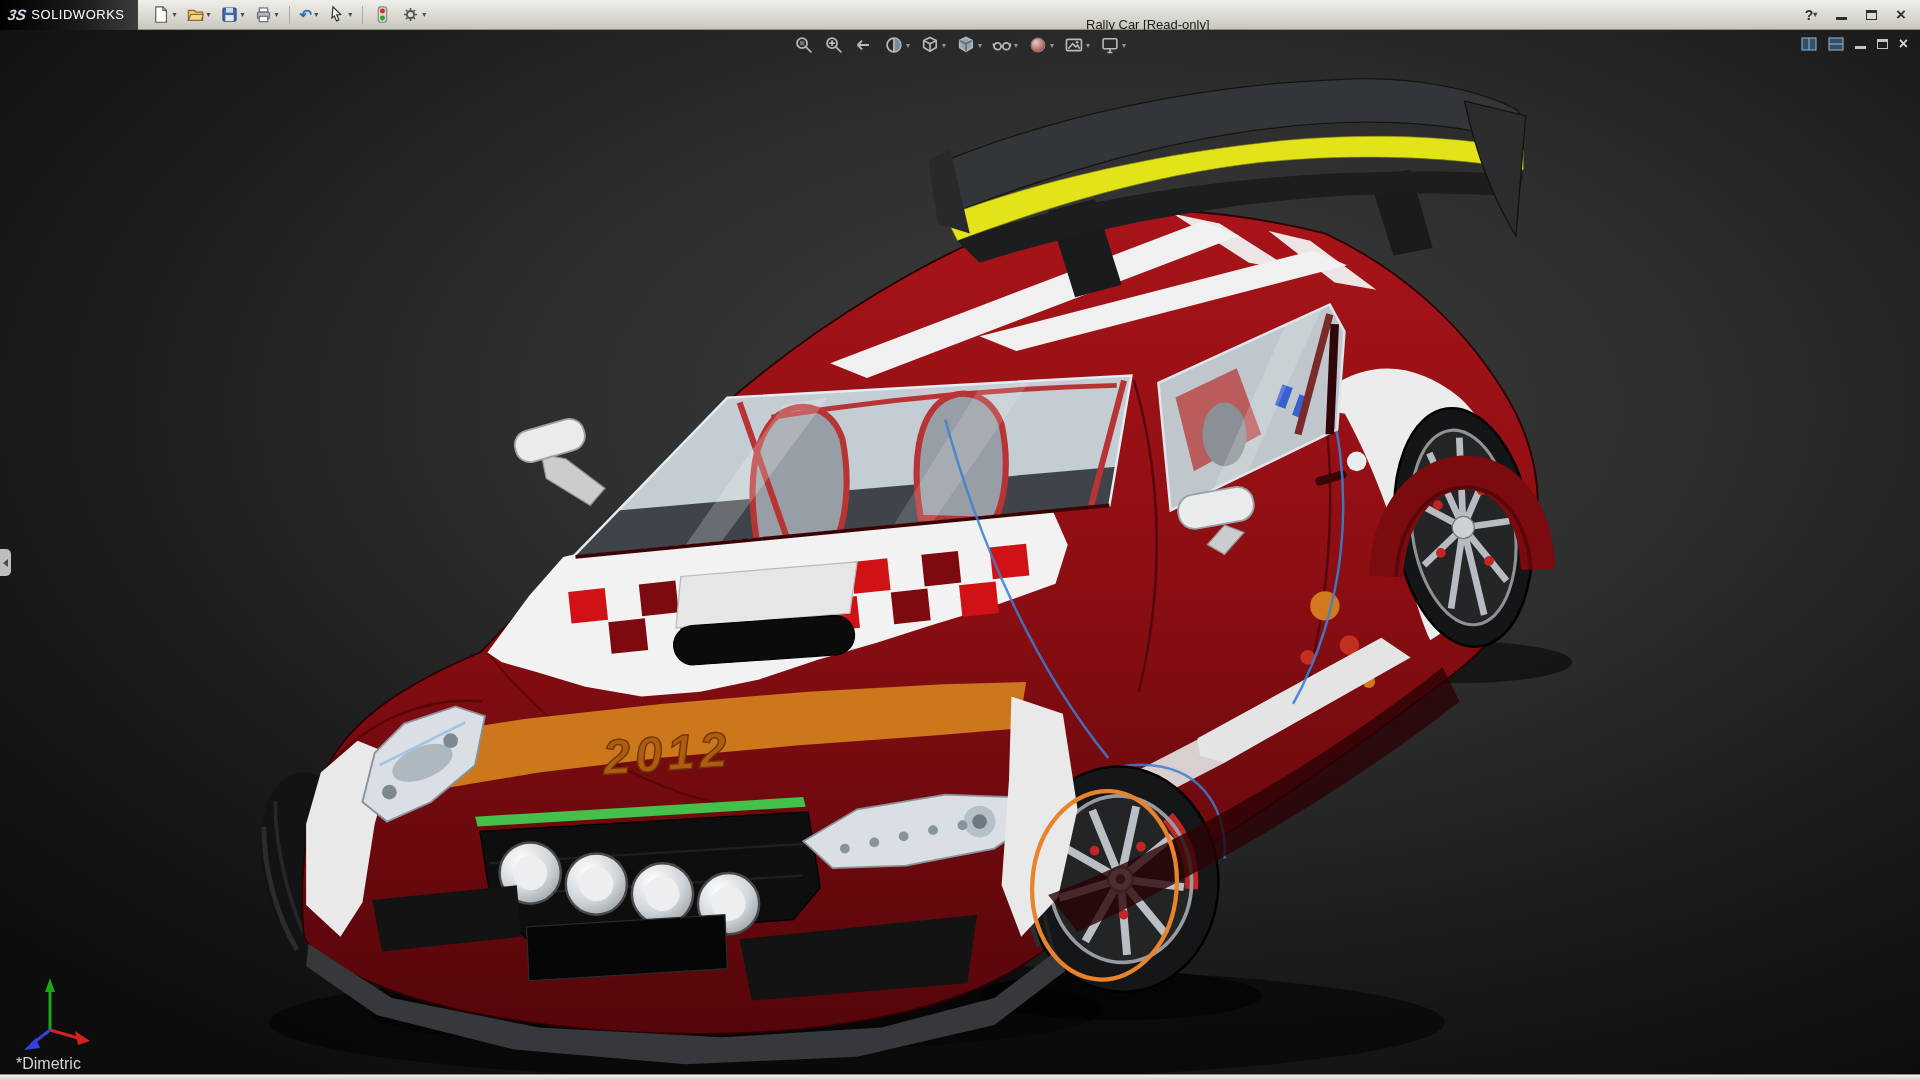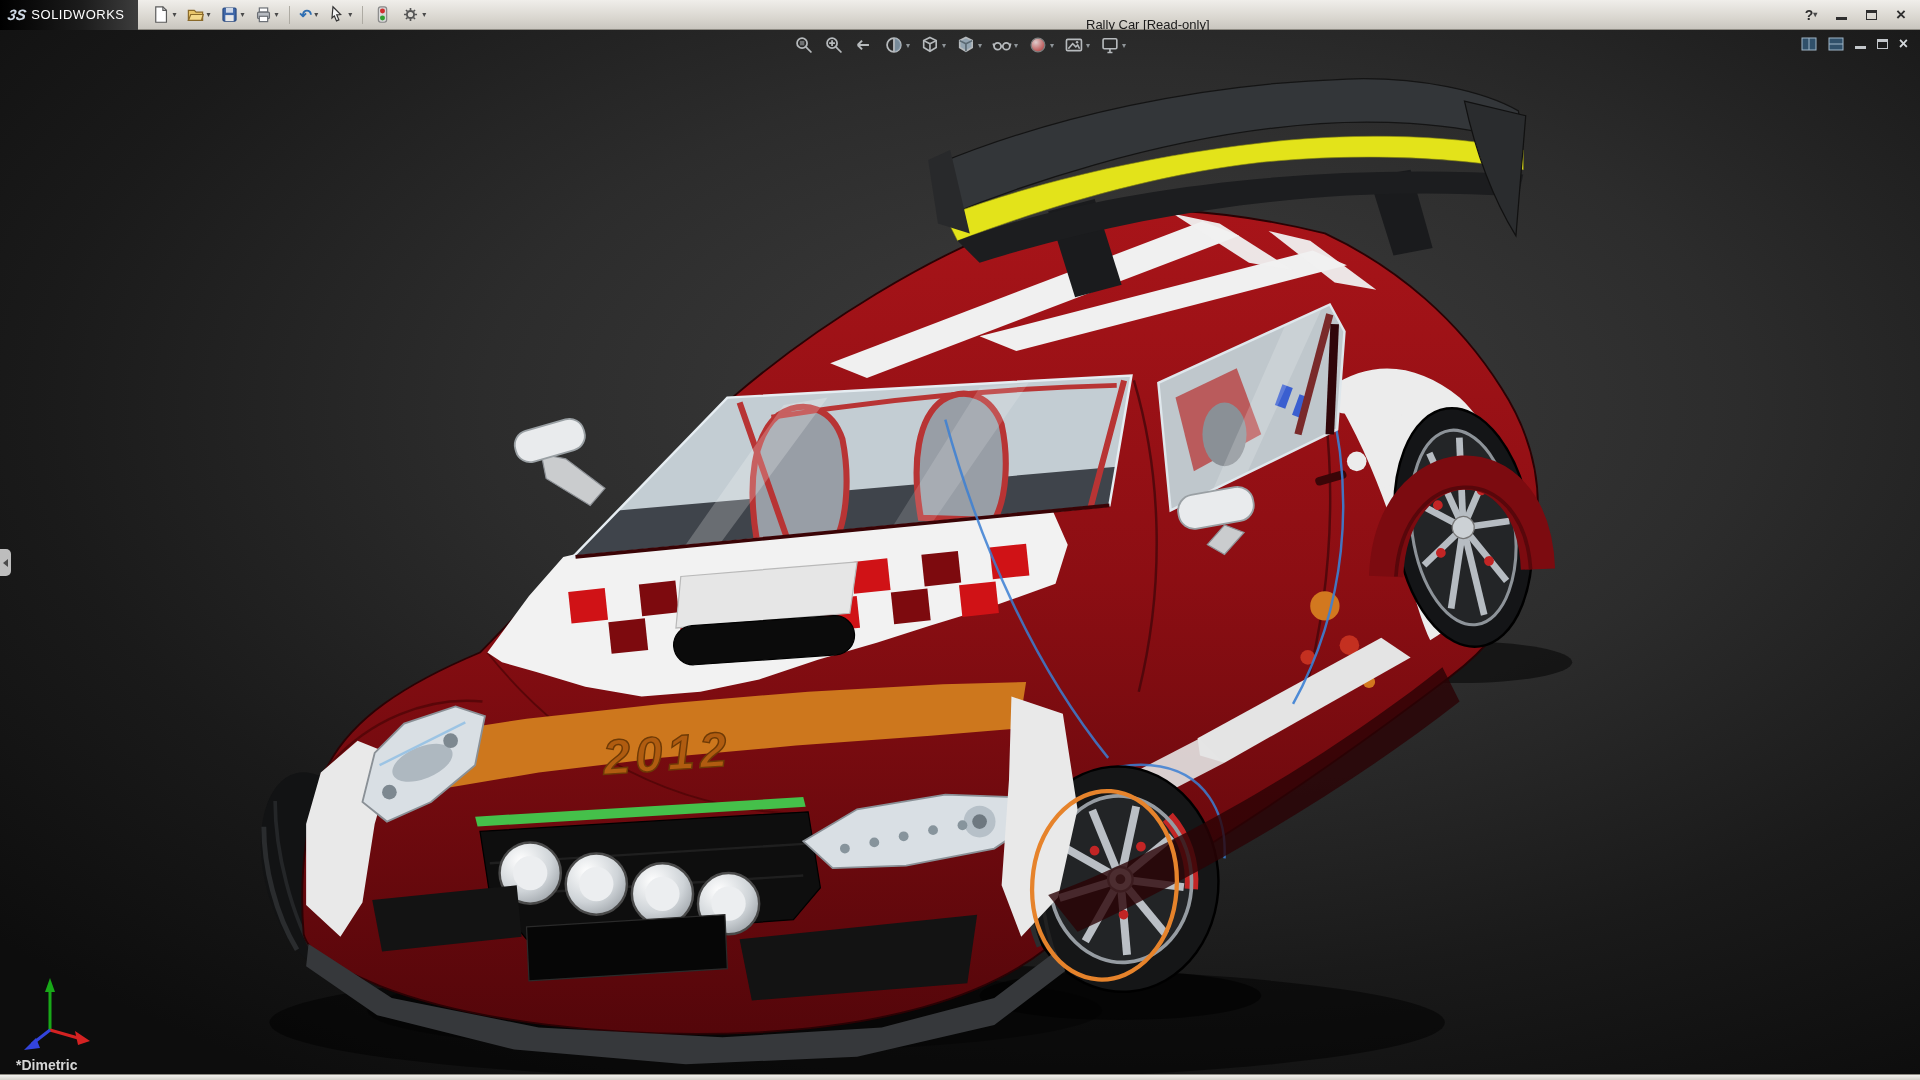--- a/index.html
+++ b/index.html
@@ -46,21 +46,21 @@
   .dc-restore { width:11px; height:10px; border:1.5px solid #c3c7cb; border-top:3px solid #c3c7cb; }
   .dc-close { color:#d3d7db; font-size:16px; font-weight:bold; line-height:1; }
 
   .collapse-tab { position:absolute; left:0; top:519px; width:11px; height:27px;
                   background:#bdbdbd; border-radius:0 5px 5px 0; display:flex;
                   align-items:center; justify-content:center; cursor:pointer; }
   .collapse-tab .arr { width:0; height:0; border-top:4px solid transparent; border-bottom:4px solid transparent;
                        border-right:5px solid #4a4a4a; }
 
   .triad { position:absolute; left:12px; bottom:16px; }
-  .orientation { position:absolute; left:16px; bottom:1px; color:#d6d6d6; font-size:14px;font-weight:bold; }
+  .orientation { position:absolute; left:16px; bottom:1px; color:#d6d6d6; font-size:16px; }
 
   
   .statusbar { height:6px; background:linear-gradient(#f2f1ee,#d5d2cb); border-top:1px solid #8e8b83; }
 </style>
 </head>
 <body>
 
 <div class="titlebar">
   <div class="logo">
     <span class="logo-mark">3S</span>

